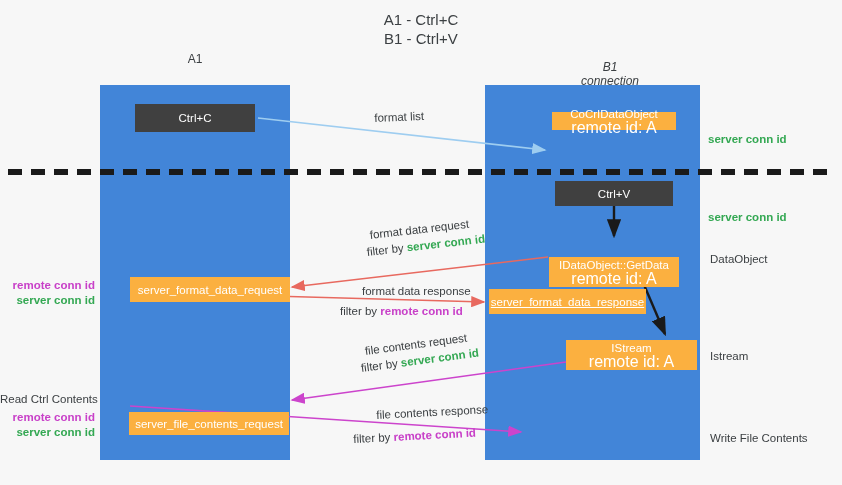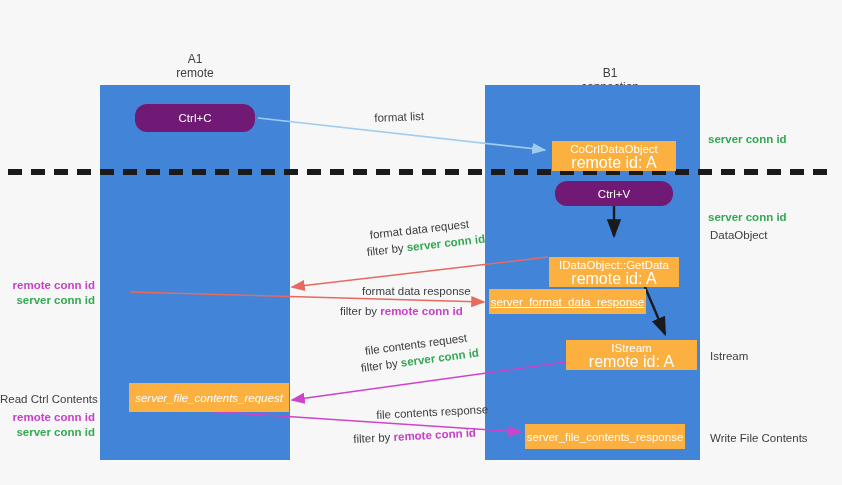--- a/index.html
+++ b/index.html
@@ -51,21 +51,21 @@
     display: flex;
     flex-direction: column;
     align-items: center;
     justify-content: center;
     text-align: center;
     font-size: 11.5px;
     color: #ffffff;
     line-height: 14px;
   }
   .node.orange { background: #fbb040; }
-  .node.green  { background: #701a75; border-radius: 12px; }
+  .node.green  { background: #404040; }
   .node .l2 { font-size: 16px; text-align: right; }
 
   .edge-label {
     position: absolute;
     font-size: 11.5px;
     color: #3c4043;
     white-space: nowrap;
     line-height: 15px;
   }
   .conn-green  { color: #34a853; font-weight: bold; }
@@ -81,26 +81,27 @@
   .side-label.green   { color: #34a853; font-weight: bold; }
   .side-label.magenta { color: #c840c8; font-weight: bold; }
   .side-label.right   { text-align: left; }
   .side-label.lefty   { text-align: right; }
 </style>
 </head>
 <body>
 
 <div id="canvas">
 
+  <div class="title">A1 - Ctrl+C
+B1 - Ctrl+V</div>
 
   <div class="col-head" style="left:135px; top:52px; width:120px;">
     <div>A1</div>
-    <div>remote</div>
-  </div>
-  <div class="col-head" style="left:550px; top:66px; width:120px;">
+  </div>
+  <div class="col-head" style="left:550px; top:60px; width:120px;font-style:italic;">
     <div>B1</div>
     <div>connection</div>
   </div>
 
   <div class="lane" style="left:100px; top:85px; width:190px; height:375px;"></div>
   <div class="lane" style="left:485px; top:85px; width:215px; height:375px;"></div>
 
   <svg class="layer" viewBox="0 0 842 485">
     <defs>
       <marker id="ah-blue" markerWidth="9" markerHeight="7" refX="8" refY="3.5" orient="auto">
@@ -131,51 +132,51 @@
 
     <line x1="566" y1="362" x2="292" y2="400" stroke="#cc44cc" stroke-width="1.6" marker-end="url(#ah-mag)"></line>
 
     <line x1="130" y1="406" x2="521" y2="432" stroke="#cc44cc" stroke-width="1.6" marker-end="url(#ah-mag)"></line>
   </svg>
 
   <div class="node green" style="left:135px; top:104px; width:120px; height:28px;">
     <div>Ctrl+C</div>
   </div>
 
-  <div class="node orange" style="left:552px; top:141px; width:124px; height:30px;">
+  <div class="node orange" style="left:552px; top:112px; width:124px; height:18px;">
     <div>CoCrIDataObject</div>
     <div class="l2">remote id: A</div>
   </div>
 
   <div class="node green" style="left:555px; top:181px; width:118px; height:25px;">
     <div>Ctrl+V</div>
   </div>
 
   <div class="node orange" style="left:549px; top:236px; width:130px; height:30px;margin-top:21px;">
     <div>IDataObject::GetData</div>
     <div class="l2">remote id: A</div>
   </div>
 
+  <div class="node orange" style="left:130px; top:277px; width:160px; height:25px;">
+    <div>server_format_data_request</div>
+  </div>
 
   <div class="node orange" style="left:489px; top:289px; width:157px; height:25px;text-decoration:underline;">
     <div>server_format_data_response</div>
   </div>
 
   <div class="node orange" style="left:566px; top:340px; width:131px; height:30px;">
     <div>IStream</div>
     <div class="l2">remote id: A</div>
   </div>
 
-  <div class="node orange" style="left:129px; top:383px; width:160px; height:29px;font-style:italic;">
+  <div class="node orange" style="left:129px; top:412px; width:160px; height:23px;">
     <div>server_file_contents_request</div>
   </div>
 
-  <div class="node orange" style="left:525px; top:424px; width:160px; height:25px;">
-    <div>server_file_contents_response</div>
-  </div>
 
   <div class="edge-label" style="left:374px; top:111px; transform:rotate(-2.5deg); transform-origin:left top;">format list</div>
 
   <div class="edge-label" style="left:369px; top:228px; transform:rotate(-6.5deg); transform-origin:left top;">format data request</div>
   <div class="edge-label" style="left:366px; top:245px; transform:rotate(-6.5deg); transform-origin:left top;">
     <span>filter by </span><span class="conn-green">server conn id</span>
   </div>
 
   <div class="edge-label" style="left:362px; top:284px;">format data response</div>
   <div class="edge-label" style="left:340px; top:304px;">
@@ -187,21 +188,21 @@
     <span>filter by </span><span class="conn-green">server conn id</span>
   </div>
 
   <div class="edge-label" style="left:376px; top:408px; transform:rotate(-3deg); transform-origin:left top;">file contents response</div>
   <div class="edge-label" style="left:353px; top:432px; transform:rotate(-3deg); transform-origin:left top;">
     <span>filter by </span><span class="conn-magenta">remote conn id</span>
   </div>
 
   <div class="side-label green right" style="left:708px; top:132px;">server conn id</div>
   <div class="side-label green right" style="left:708px; top:210px;">server conn id</div>
-  <div class="side-label right" style="left:710px; top:228px;">DataObject</div>
+  <div class="side-label right" style="left:710px; top:252px;">DataObject</div>
   <div class="side-label right" style="left:710px; top:349px;">Istream</div>
   <div class="side-label right" style="left:710px; top:431px;text-align:center;">Write File Contents</div>
 
   <div class="side-label magenta lefty" style="left:0px; top:278px; width:95px;">remote conn id</div>
   <div class="side-label green lefty" style="left:0px; top:293px; width:95px;">server conn id</div>
 
   <div class="side-label lefty" style="left:0px; top:392px; width:95px;">Read Ctrl Contents</div>
   <div class="side-label magenta lefty" style="left:0px; top:410px; width:95px;">remote conn id</div>
   <div class="side-label green lefty" style="left:0px; top:425px; width:95px;">server conn id</div>
 

